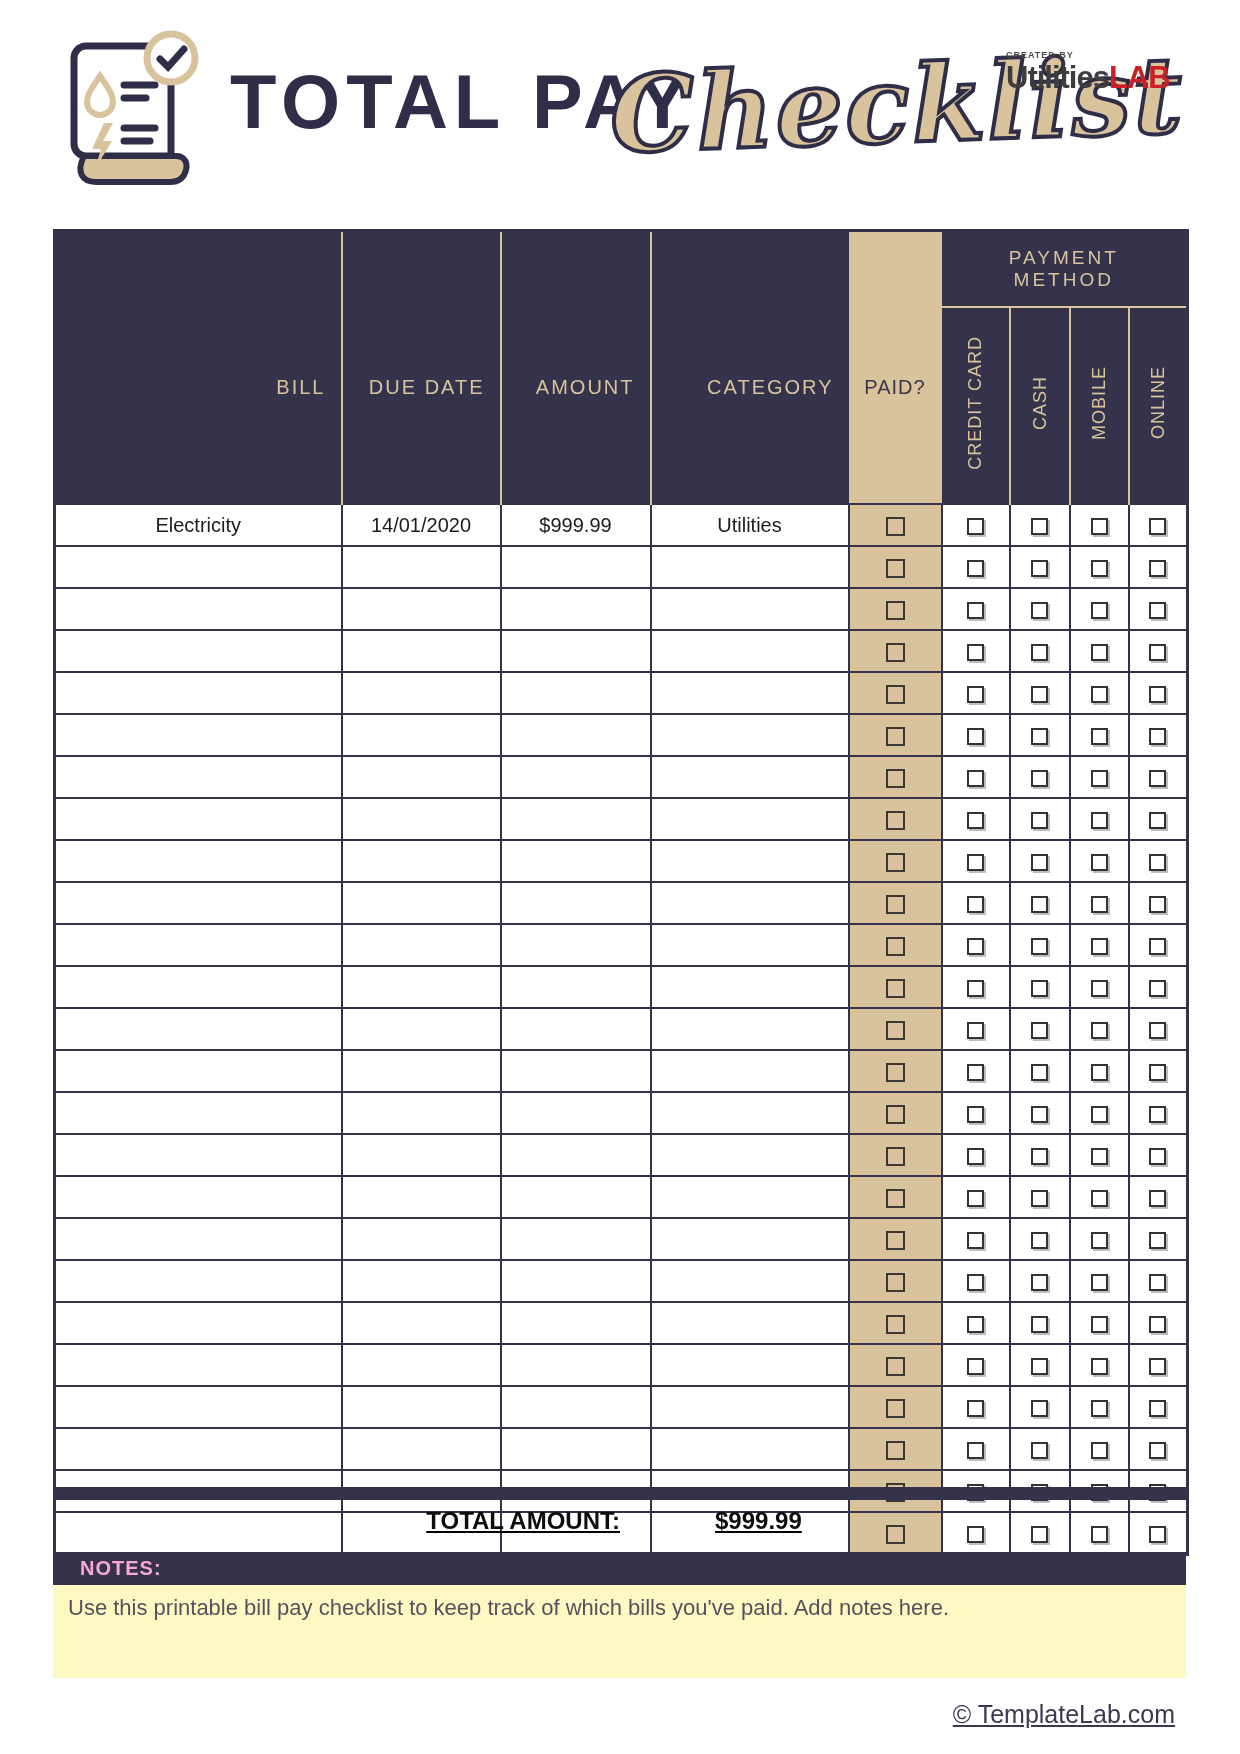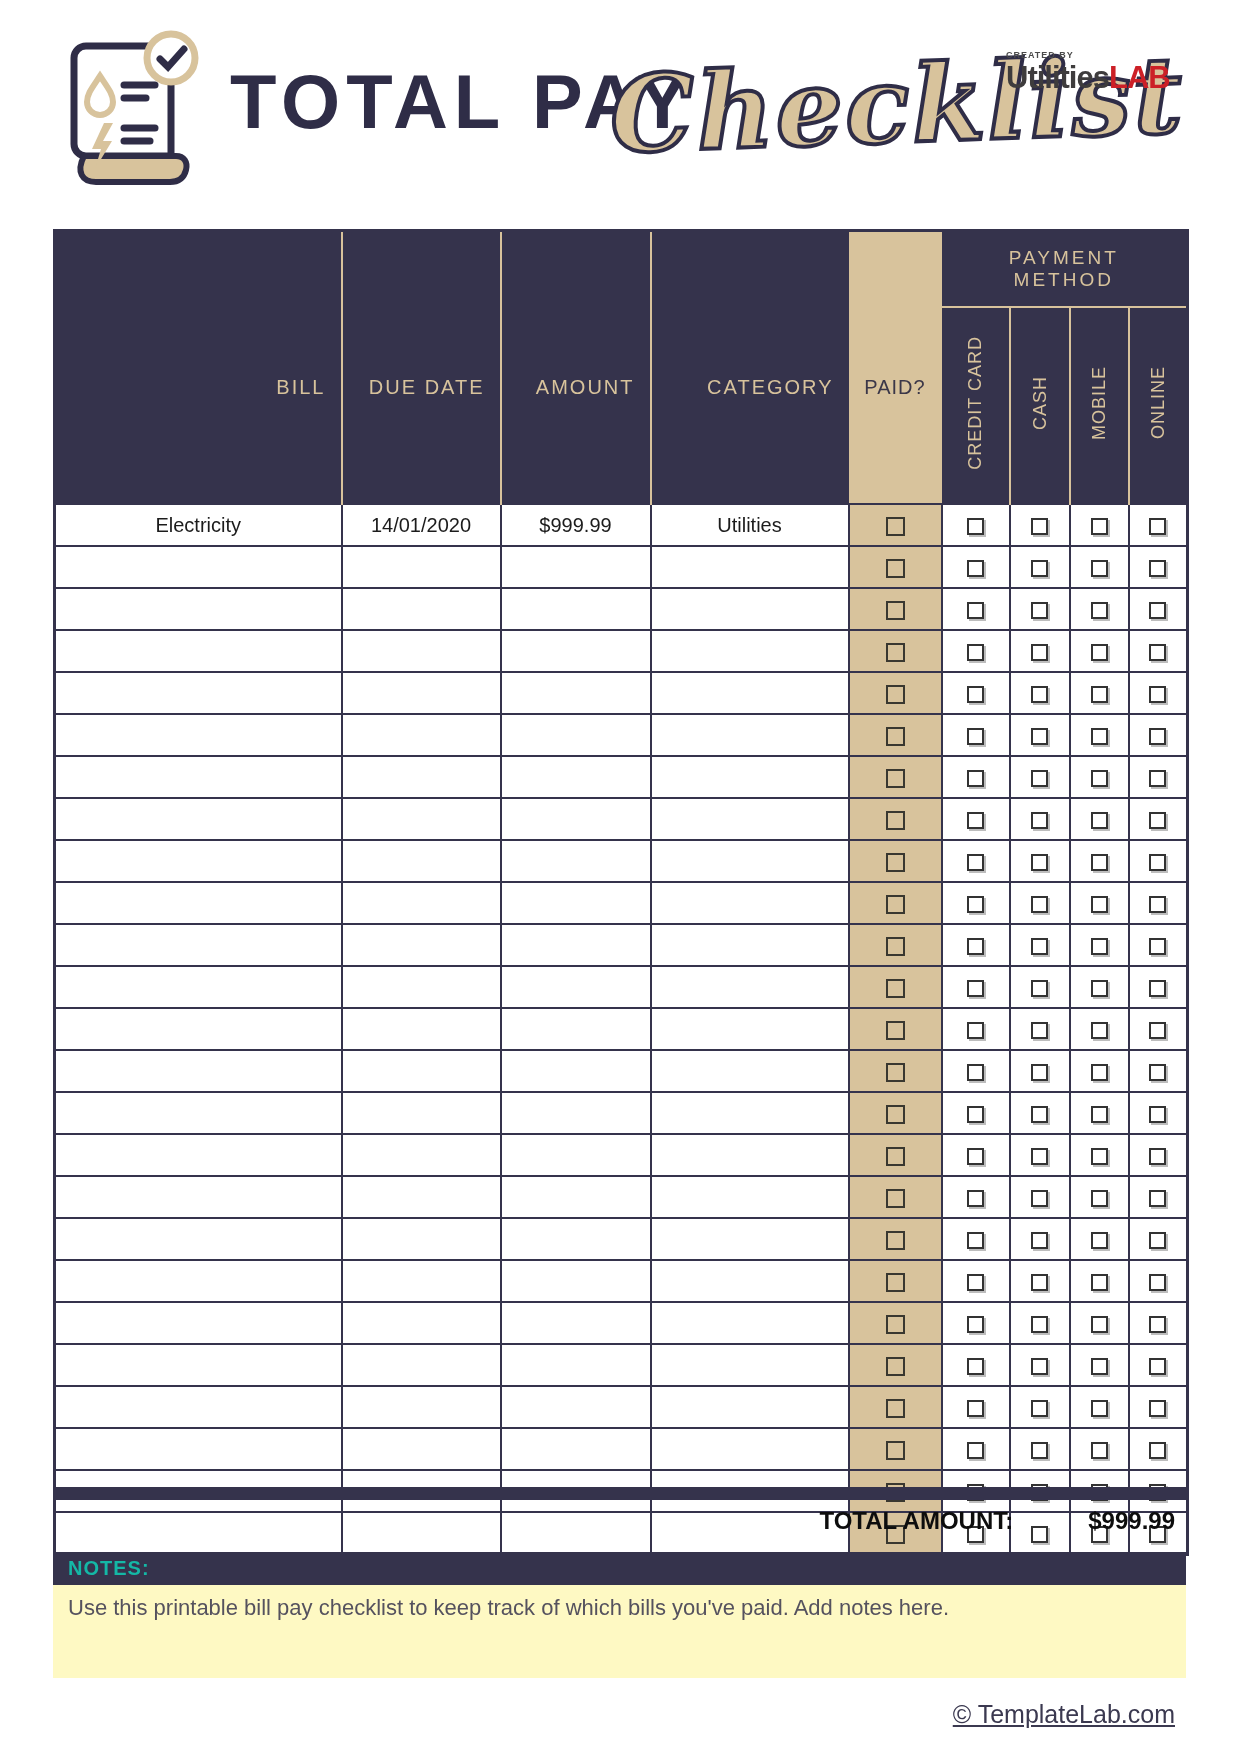--- a/index.html
+++ b/index.html
@@ -36,27 +36,27 @@
   .bill-table td.c-paid{background:#d8c39c;}
 
   .cb{display:inline-block;box-sizing:border-box;background:transparent;vertical-align:middle;}
   .cb-paid{width:19px;height:19px;border:2px solid #3a3830;}
   .cb-method{width:17px;height:17px;border:2px solid #333333;box-shadow:2px 2px 0 #bdbdbd;}
 
   .table-bottom-bar{position:absolute;left:53px;top:1487px;width:1133px;height:13px;background:#35334c;}
 
   
   .total-row{position:absolute;left:53px;top:1502px;width:1122px;height:38px;display:flex;
-             justify-content:flex-end;align-items:center;gap:75px;}
+             justify-content:center;align-items:center;gap:95px;text-decoration:underline;}
   .total-row .lbl,.total-row .val{font-size:24px;font-weight:bold;color:#0d0d0d;letter-spacing:0px;}
 
   
   .notes-bar{position:absolute;left:53px;top:1552px;width:1133px;height:33px;background:#35334c;
              display:flex;align-items:center;}
-  .notes-bar .lbl{margin-left:15px;font-size:20px;font-weight:bold;color:#14b8a6;letter-spacing:1px;}
+  .notes-bar .lbl{margin-left:27px;font-size:20px;font-weight:bold;color:#f9a8d4;letter-spacing:1px;}
   .notes-box{position:absolute;left:53px;top:1585px;width:1133px;height:93px;background:#fef9c3;}
   .notes-box .txt{margin:10px 0 0 15px;font-size:22px;color:#55525e;}
 
   
   .footer-link{position:absolute;right:65px;top:1700px;font-size:25px;color:#3b3950;
                text-decoration:underline;}
 </style>
 </head>
 <body>
 

